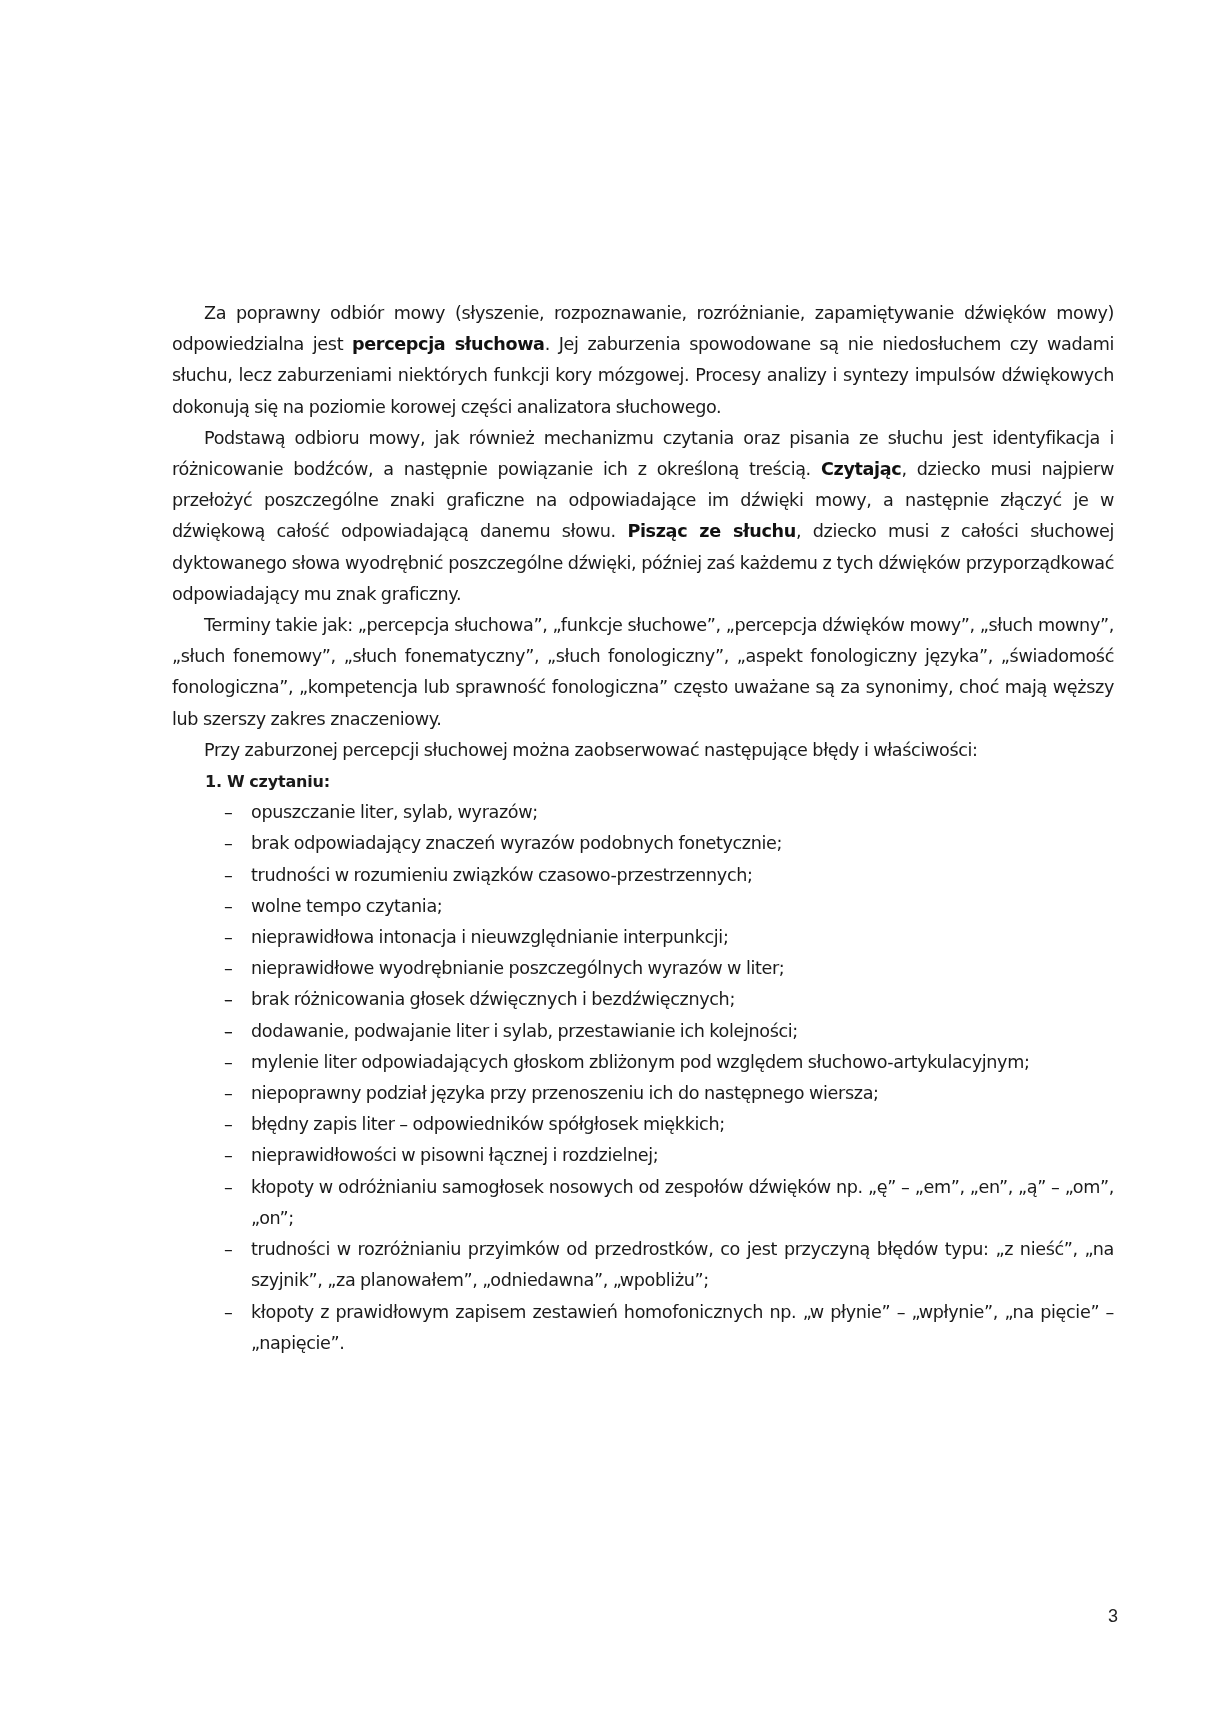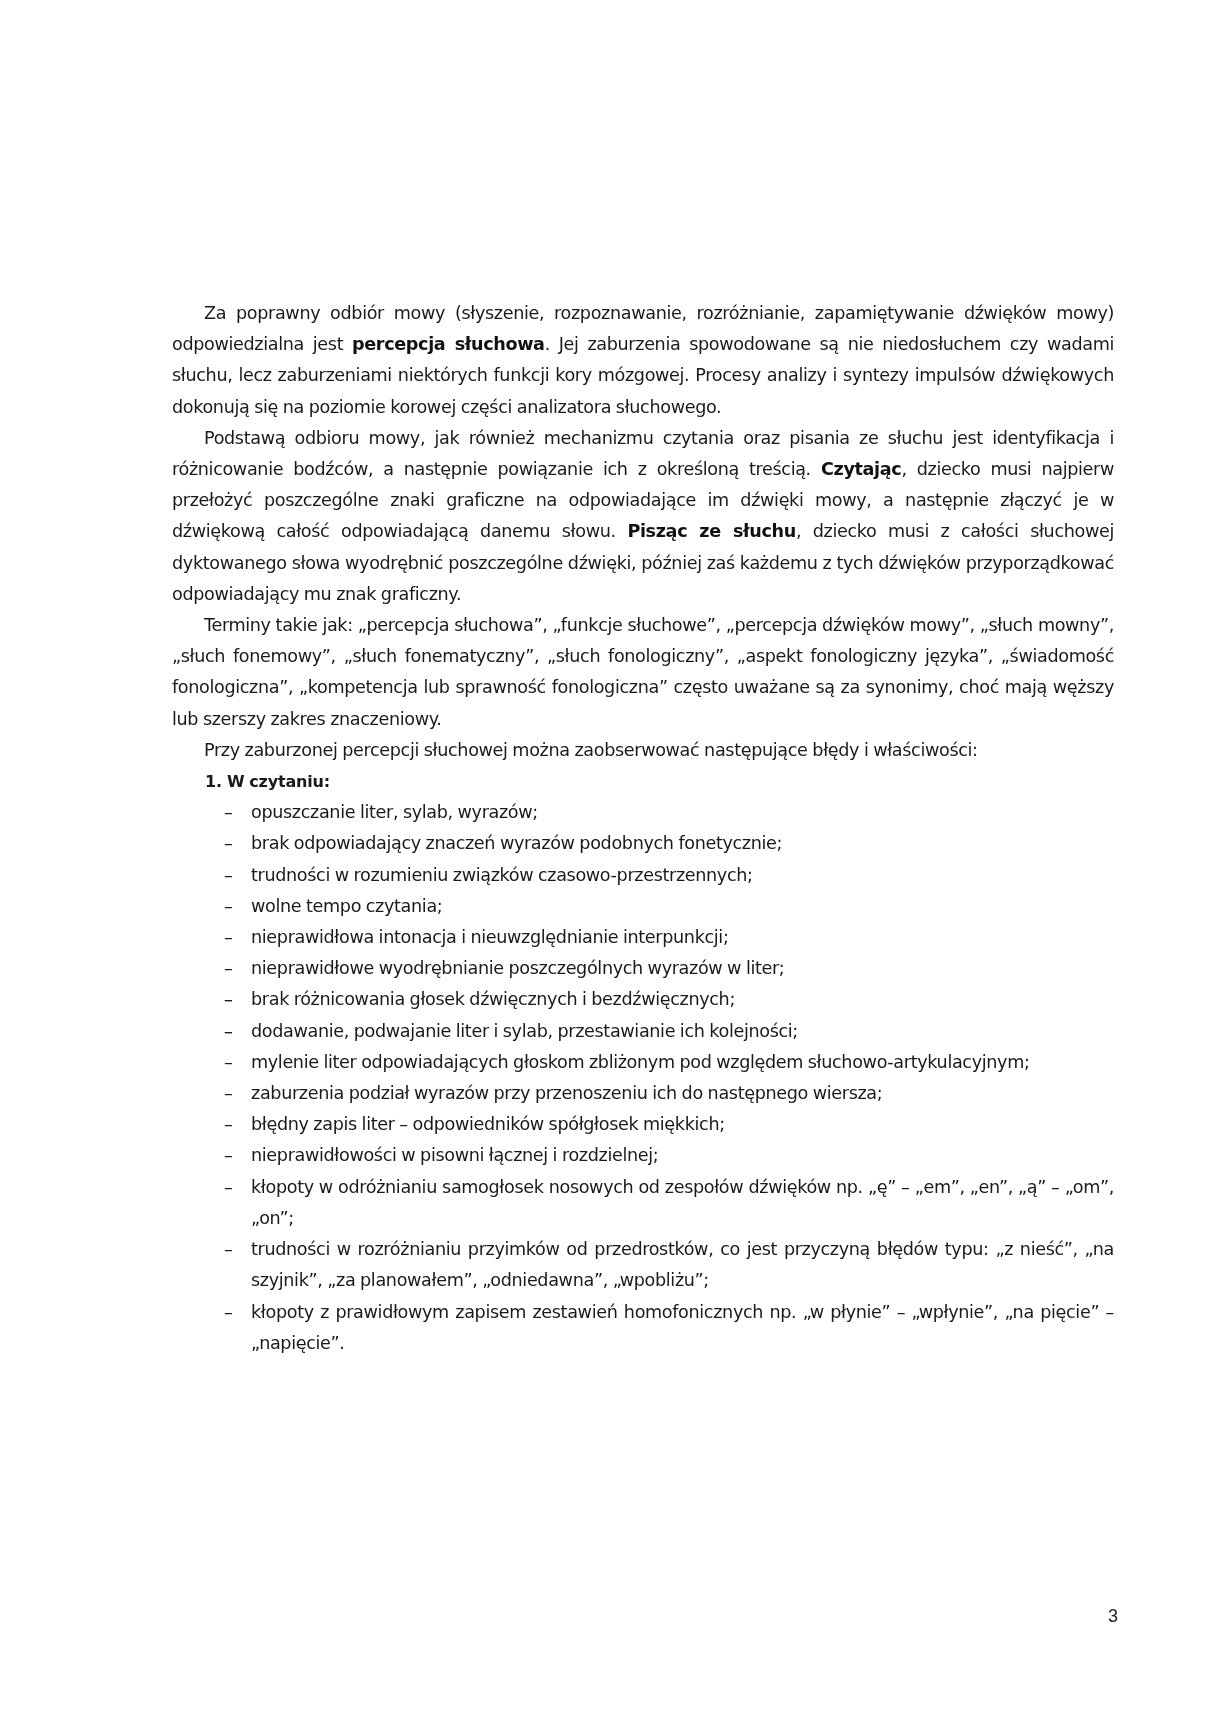--- a/index.html
+++ b/index.html
@@ -90,21 +90,21 @@
         <li><span class="dash">–</span><span>wolne tempo czytania;</span></li>
         <li><span class="dash">–</span><span>nieprawidłowa intonacja i nieuwzględnianie interpunkcji;</span></li>
         <li><span class="dash">–</span><span>nieprawidłowe wyodrębnianie poszczególnych wyrazów w liter;</span></li>
         <li><span class="dash">–</span></li>
       </ul>
       <ul class="dash-list">
         <li><span class="dash">–</span><span>brak różnicowania głosek dźwięcznych i bezdźwięcznych;</span></li>
         <li><span class="dash">–</span></li>
         <li><span class="dash">–</span><span>dodawanie, podwajanie liter i sylab, przestawianie ich kolejności;</span></li>
         <li><span class="dash">–</span><span>mylenie liter odpowiadających głoskom zbliżonym pod względem słuchowo-artykulacyjnym;</span></li>
-        <li><span class="dash">–</span><span>zaburzenia podział wyrazów przy przenoszeniu ich do następnego wiersza;</span></li>
+        <li><span class="dash">–</span><span>niepoprawny podział języka przy przenoszeniu ich do następnego wiersza;</span></li>
         <li><span class="dash">–</span><span>błędny zapis liter – odpowiedników spółgłosek miękkich;</span></li>
         <li><span class="dash">–</span><span>nieprawidłowości w pisowni łącznej i rozdzielnej;</span></li>
         <li><span class="dash">–</span><span>kłopoty w odróżnianiu samogłosek nosowych od zespołów dźwięków np. „ę” – „em”, „en”, „ą” – „om”, „on”;</span></li>
         <li><span class="dash">–</span><span>trudności w rozróżnianiu przyimków od przedrostków, co jest przyczyną błędów typu: „z nieść”, „na szyjnik”, „za planowałem”, „odniedawna”, „wpobliżu”;</span></li>
         <li><span class="dash">–</span><span>kłopoty z prawidłowym zapisem zestawień homofonicznych np. „w płynie” – „wpłynie”, „na pięcie” – „napięcie”.</span></li>
       </ul>
     </div>
 </div>
 
 <div class="page-number">3</div>

